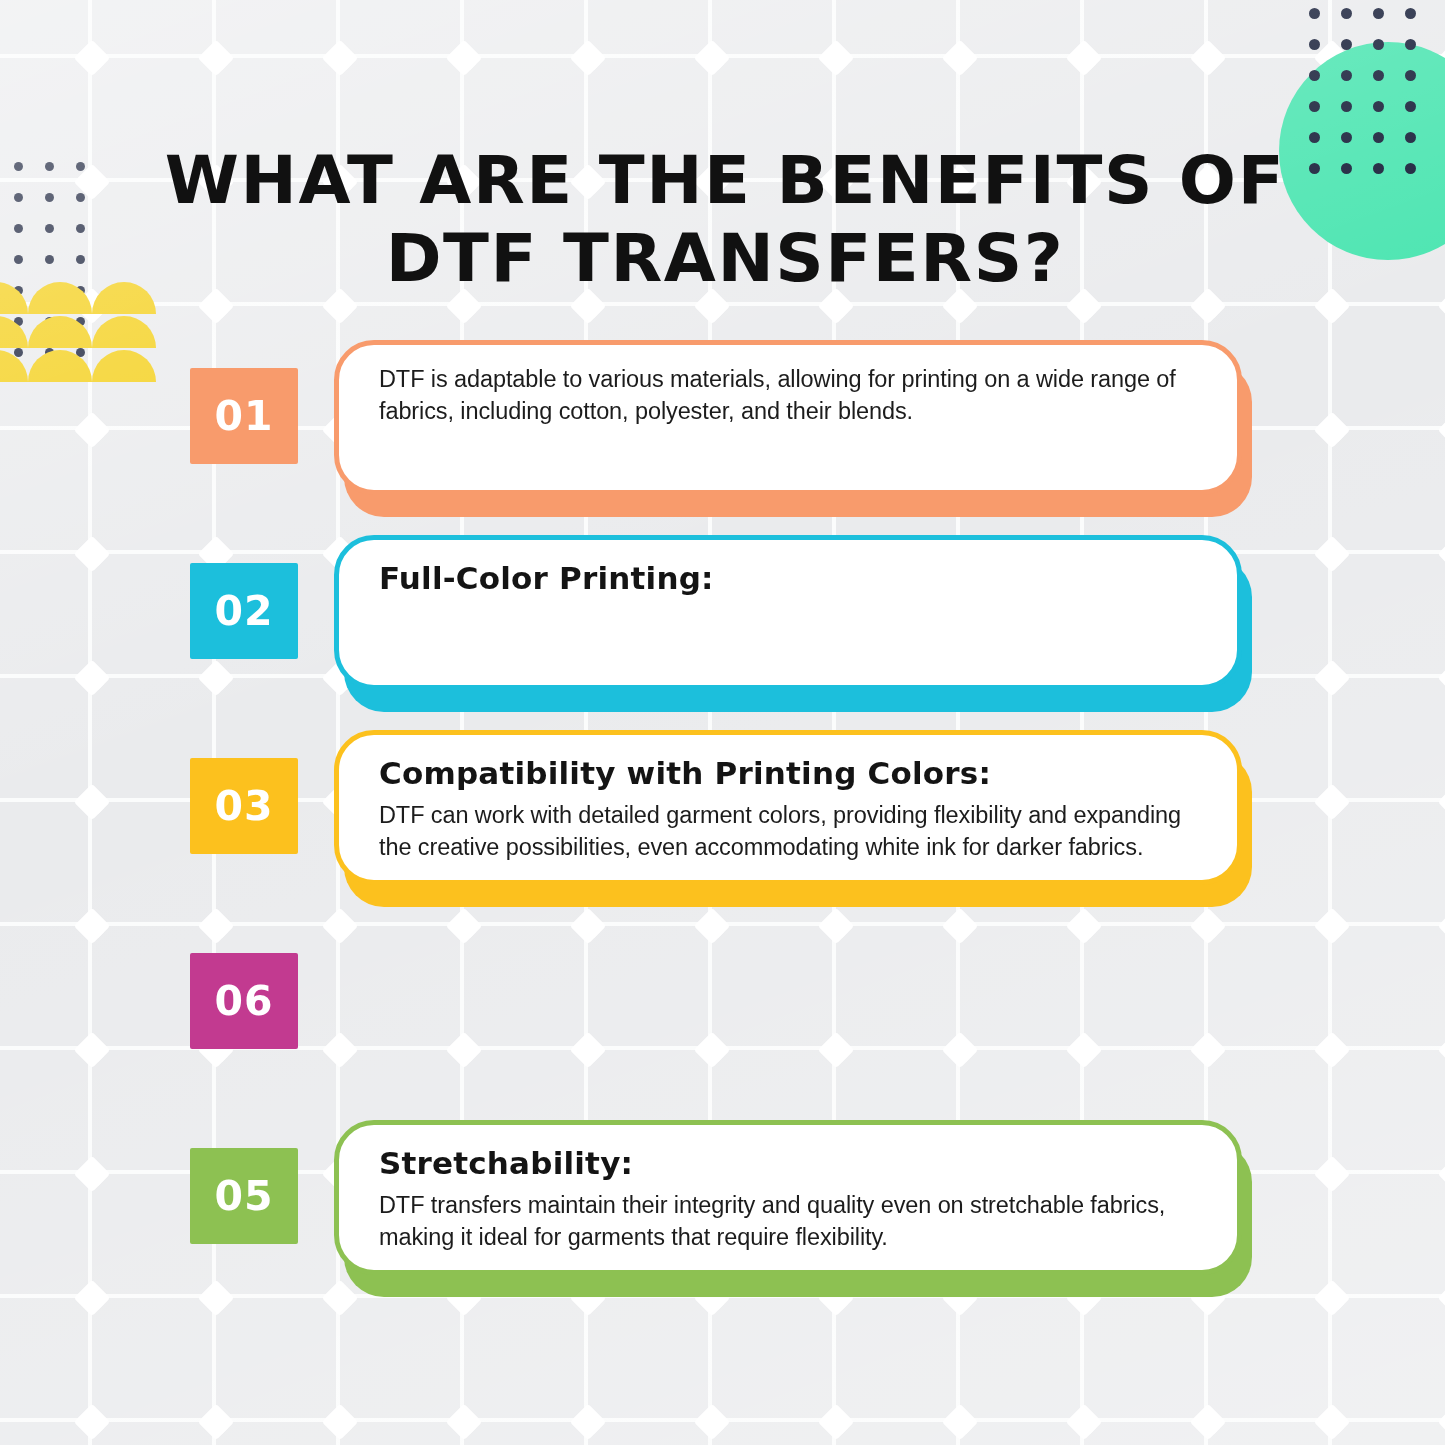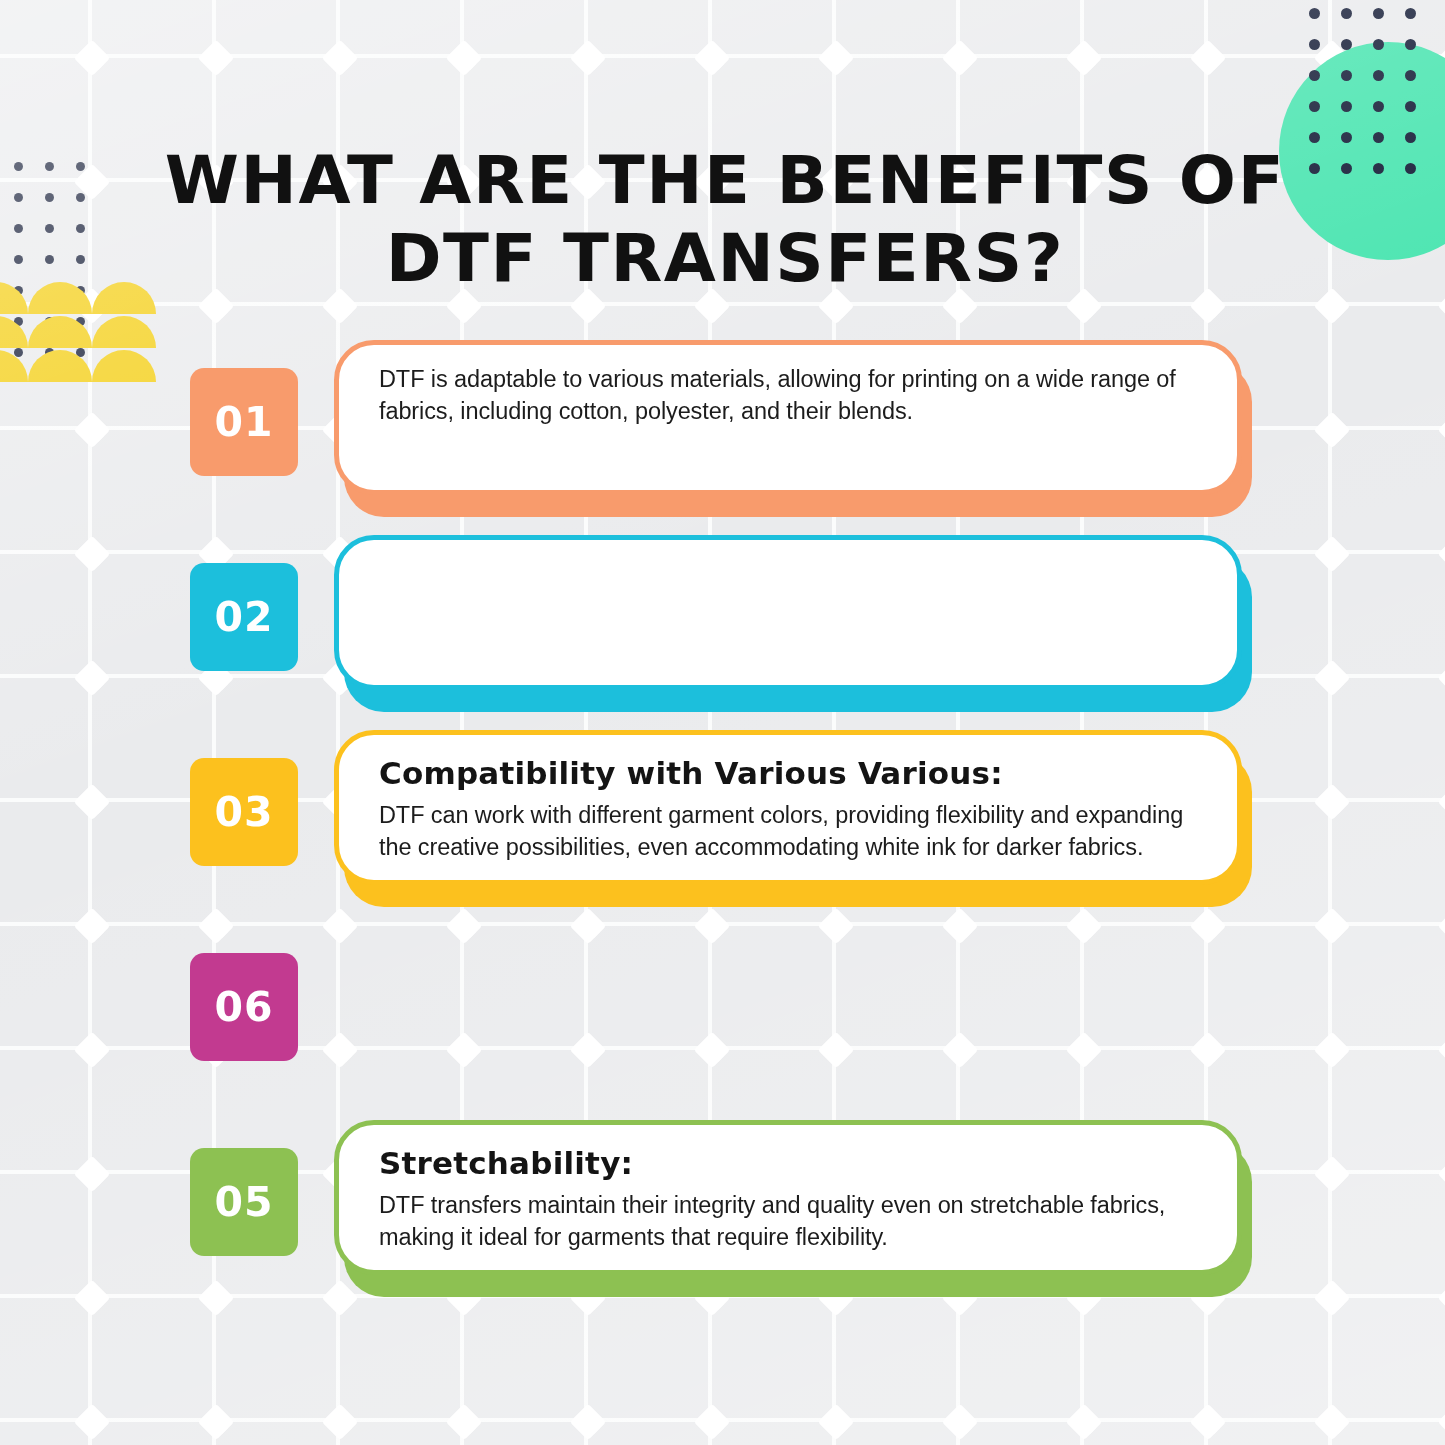--- a/index.html
+++ b/index.html
@@ -114,22 +114,22 @@
   }
 
   .row {
     position:relative;
     height:195px;
   }
 
   .badge {
     position:absolute;
     left:190px; top:28px;
-    width:108px; height:108px;
-    border-radius:14px;
+    width:108px; height:96px;
+    border-radius:2px;
     display:flex;
     align-items:center;
     justify-content:center;
     font-family:"DejaVu Sans", sans-serif;
     font-weight:bold;
     font-size:41px;
     letter-spacing:1px;
     color:#ffffff;
     z-index:1;
   }
@@ -402,30 +402,31 @@
           <div class="card" style="border-color: rgb(248, 155, 108);">
             <div class="card-body">DTF is adaptable to various materials, allowing for printing on a wide range of fabrics, including cotton, polyester, and their blends.</div>
           </div>
         </div>
       </div>
       <div class="row">
         <div class="badge" style="background: rgb(28, 191, 220);">02</div>
         <div class="card-wrap">
           <div class="card-shadow" style="background: rgb(28, 191, 220);"></div>
           <div class="card" style="border-color: rgb(28, 191, 220);">
+            <div class="card-title">Full-Color Printing:</div>
           </div>
         </div>
       </div>
       <div class="row">
         <div class="badge" style="background: rgb(252, 193, 30);">03</div>
         <div class="card-wrap">
           <div class="card-shadow" style="background: rgb(252, 193, 30);"></div>
           <div class="card" style="border-color: rgb(252, 193, 30);">
-            <div class="card-title">Compatibility with Various Various:</div>
-            <div class="card-body">DTF can work with different garment colors, providing flexibility and expanding the creative possibilities, even accommodating white ink for darker fabrics.</div>
+            <div class="card-title">Compatibility with Printing Colors:</div>
+            <div class="card-body">DTF can work with detailed garment colors, providing flexibility and expanding the creative possibilities, even accommodating white ink for darker fabrics.</div>
           </div>
         </div>
       </div>
       <div class="row">
         <div class="badge" style="background: rgb(194, 58, 144);">06</div>
       </div>
       <div class="row">
         <div class="badge" style="background: rgb(141, 193, 82);">05</div>
         <div class="card-wrap">
           <div class="card-shadow" style="background: rgb(141, 193, 82);"></div>

